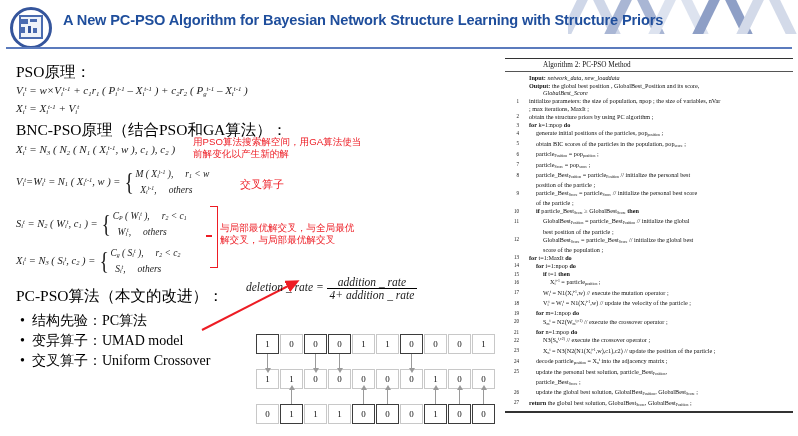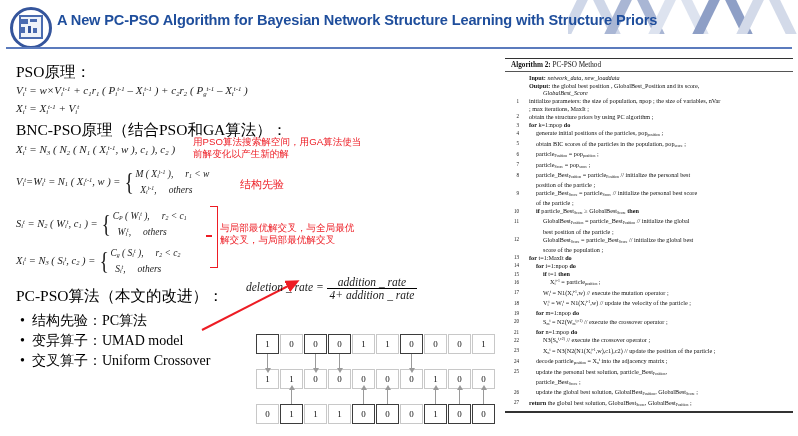--- a/index.html
+++ b/index.html
@@ -29,21 +29,21 @@
   .logo .ring{position:absolute;left:0;top:0;width:36px;height:36px;border:3px solid #35559c;border-radius:50%;}
   .logo .inner{position:absolute;left:9px;top:8px;width:20px;height:20px;border:2px solid #4a6bb0;background:#eef2f9;}
   .logo .bar{position:absolute;background:#4a6bb0;}
   .logo .b1{left:11px;top:12px;width:7px;height:5px;}
   .logo .b2{left:20px;top:12px;width:7px;height:3px;}
   .logo .b3{left:11px;top:20px;width:4px;height:6px;}
   .logo .b4{left:18px;top:19px;width:3px;height:7px;background:#35559c;}
   .logo .b5{left:23px;top:21px;width:4px;height:5px;}
 
   .title{
-    position:absolute;left:57px;top:12px;
+    position:absolute;left:63px;top:12px;
     font-family:"Liberation Sans", sans-serif;
     font-weight:bold;font-size:14.6px;color:#1f4e9c;
     letter-spacing:-0.15px;white-space:nowrap;
   }
   .hrule{position:absolute;left:6px;top:47px;width:786px;height:2px;background:#5b7bbd;}
 
   
   .lbl{position:absolute;font-family:"Liberation Serif",serif;color:#000;white-space:nowrap;text-align:right;}
   .h-cn{font-size:15.5px;}
   .formula{position:absolute;font-family:"Liberation Serif",serif;font-style:italic;color:#1a1a1a;white-space:nowrap;}
@@ -86,21 +86,21 @@
   .varrow .head{position:absolute;left:-2.5px;width:0;height:0;border-left:3px solid transparent;border-right:3px solid transparent;}
   .varrow.down .head{bottom:-4px;border-top:5px solid #9a9a9a;}
   .varrow.up .head{top:-4px;border-bottom:5px solid #9a9a9a;}
 
   
   .algo{position:absolute;left:505px;top:58px;width:288px;height:375px;background:#fff;
         font-family:"Liberation Serif",serif;color:#111;overflow:hidden;}
   .algo .tline{height:1.4px;background:#333;}
   .algo .tline.thin{height:0.9px;background:#555;}
   .algo-title{font-size:7.2px;padding:2px 4px 2px 6px;}
-  .algo-title b{font-weight:bold;}
+  .algo-title b{font-weight:normal;margin-left:32px;}
   .algo-body{font-size:6.2px;line-height:7.6px;padding:2px 3px 0 3px;}
   .arow{display:flex;align-items:flex-start;}
   .anum{width:11px;flex:0 0 11px;text-align:right;padding-right:3px;font-size:5.1px;padding-top:0.6px;color:#222;}
   .atxt{flex:1;position:relative;}
   .ind1{padding-left:7px;} .ind2{padding-left:14px;} .ind3{padding-left:21px;}
   .ind4{padding-left:28px;}
   .it{font-style:italic;}
 </style>
 </head>
 <body>
@@ -167,21 +167,21 @@
     </span></span>
   </div>
 
   <div class="brace" style="left:210px;top:206px;width:7px;height:60px;"></div>
   <div class="redtick" style="left:206px;top:235px;width:6px;height:1.6px;"></div>
 
   <div class="redtxt" style="left:193px;top:136px;">
     <span>用PSO算法搜索解空间，用GA算法使当</span><br>
     <span>前解变化以产生新的解</span>
   </div>
-  <div class="redtxt big" style="left:240px;top:178px;">结构先验</div>
+  <div class="redtxt big" style="left:240px;top:178px;">交叉算子</div>
   <div class="redtxt" style="left:220px;top:222px;">
     <span>与局部最优解交叉，与全局最优</span><br>
     <span>解交叉，与局部最优解交叉</span>
   </div>
 
   <div class="lbl h-cn" style="left:16px;top:286px;">PC-PSO算法（本文的改进）：</div>
 
   <div class="bul" style="left:20px;top:332px;">
     <span class="dot">•</span><span>变异算子：UMAD model</span>
   </div>

